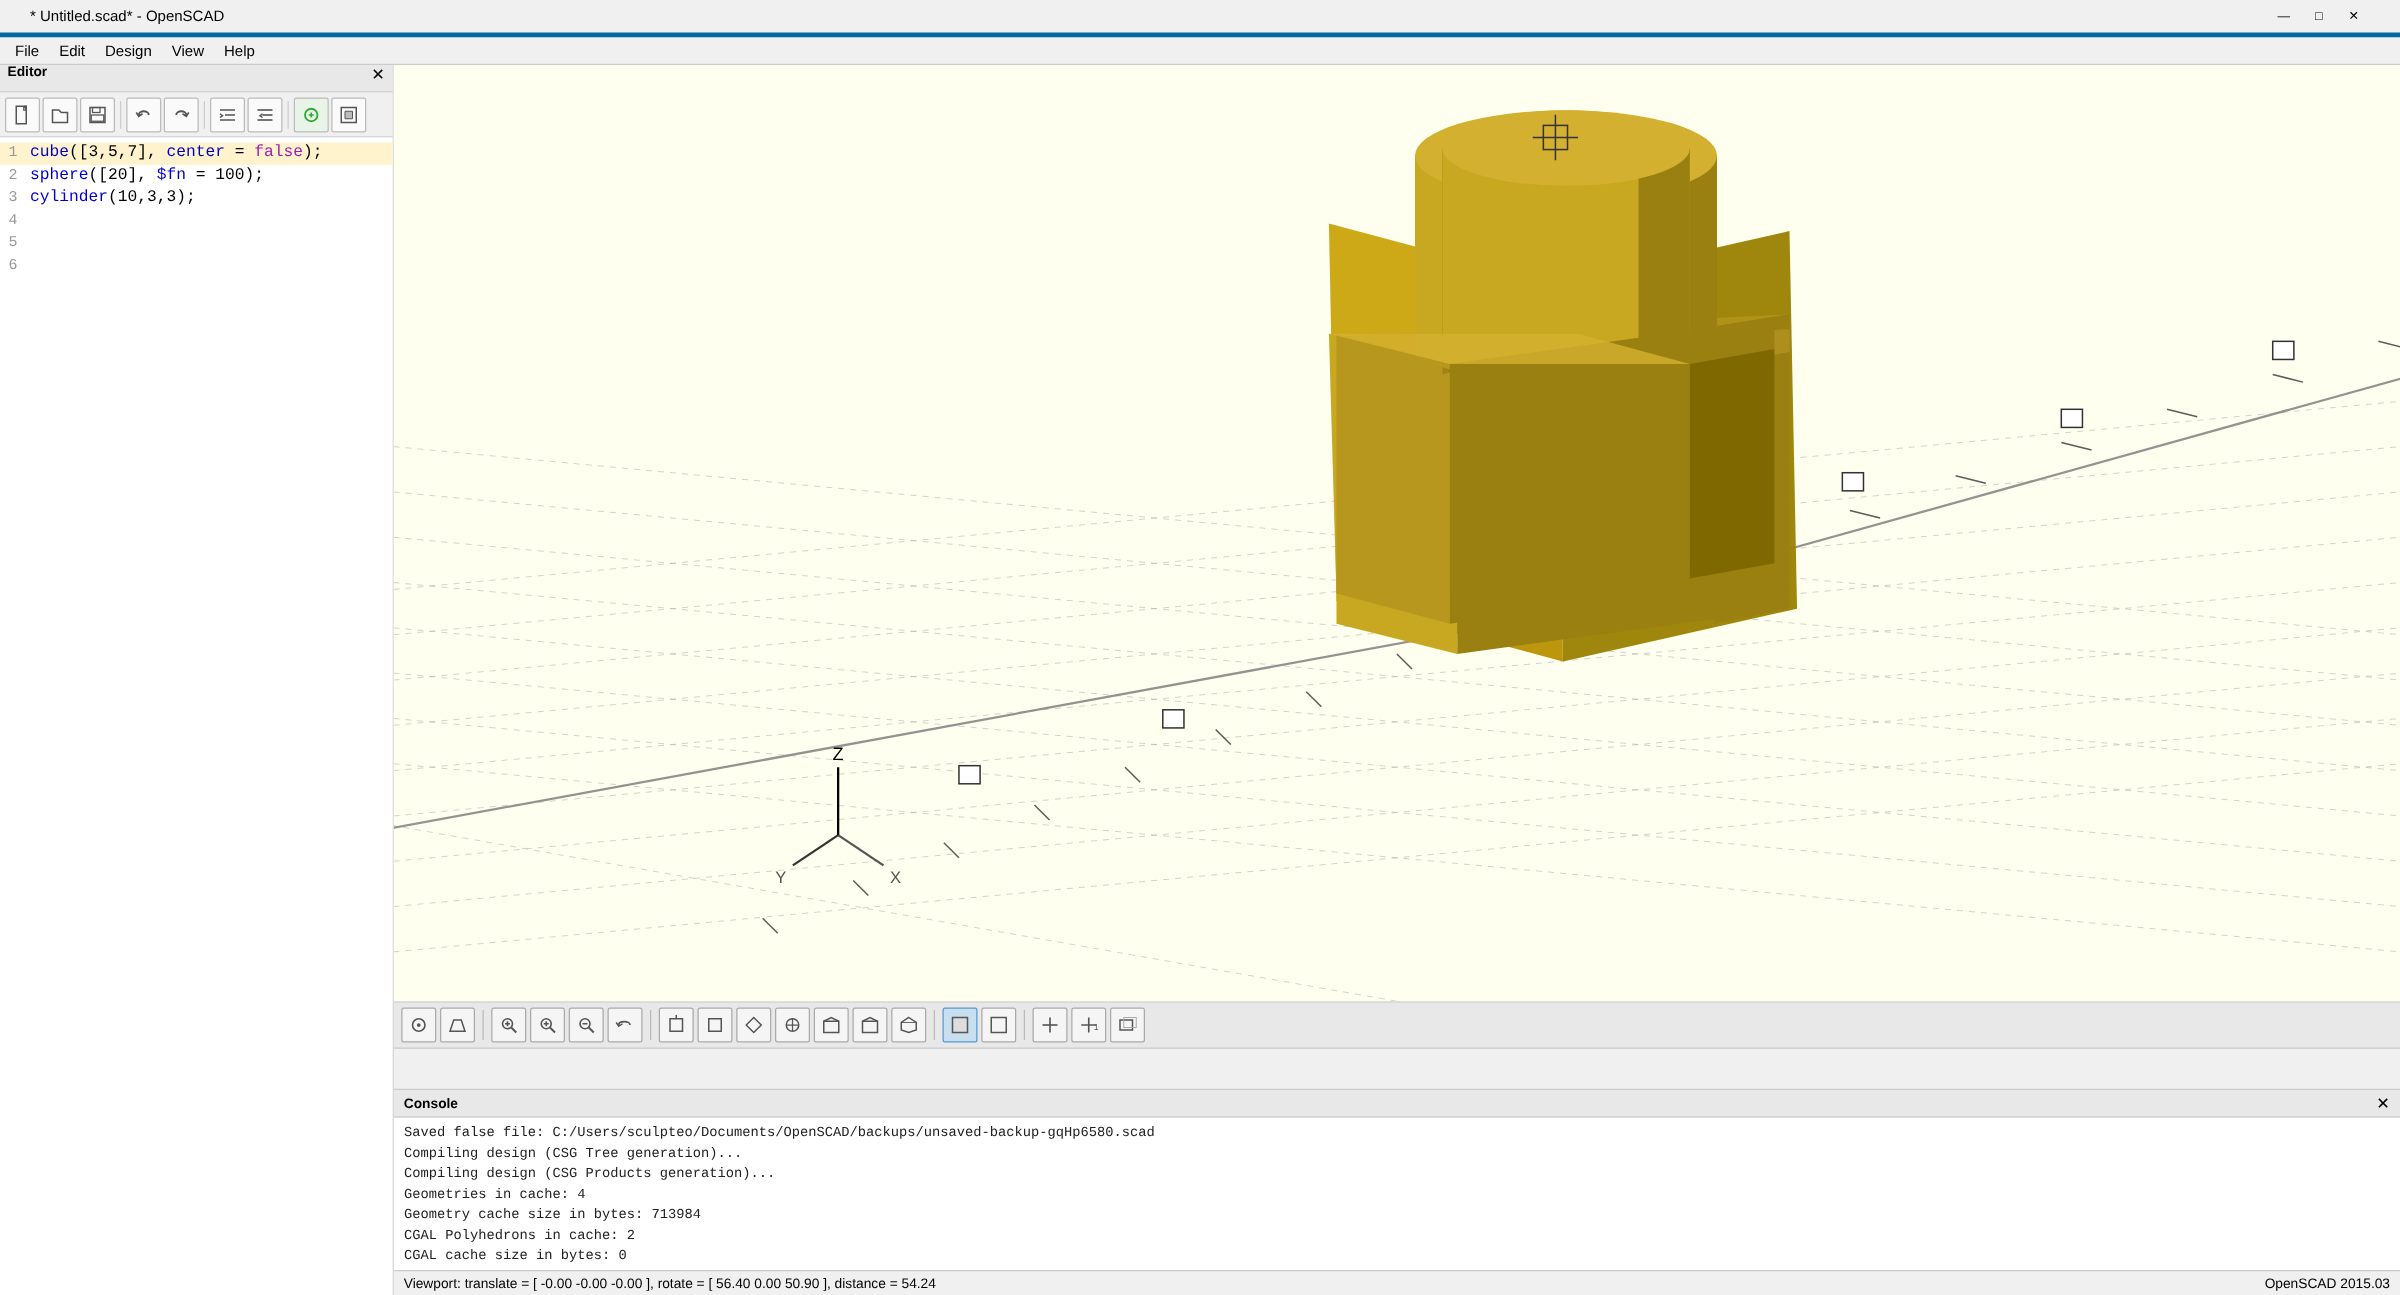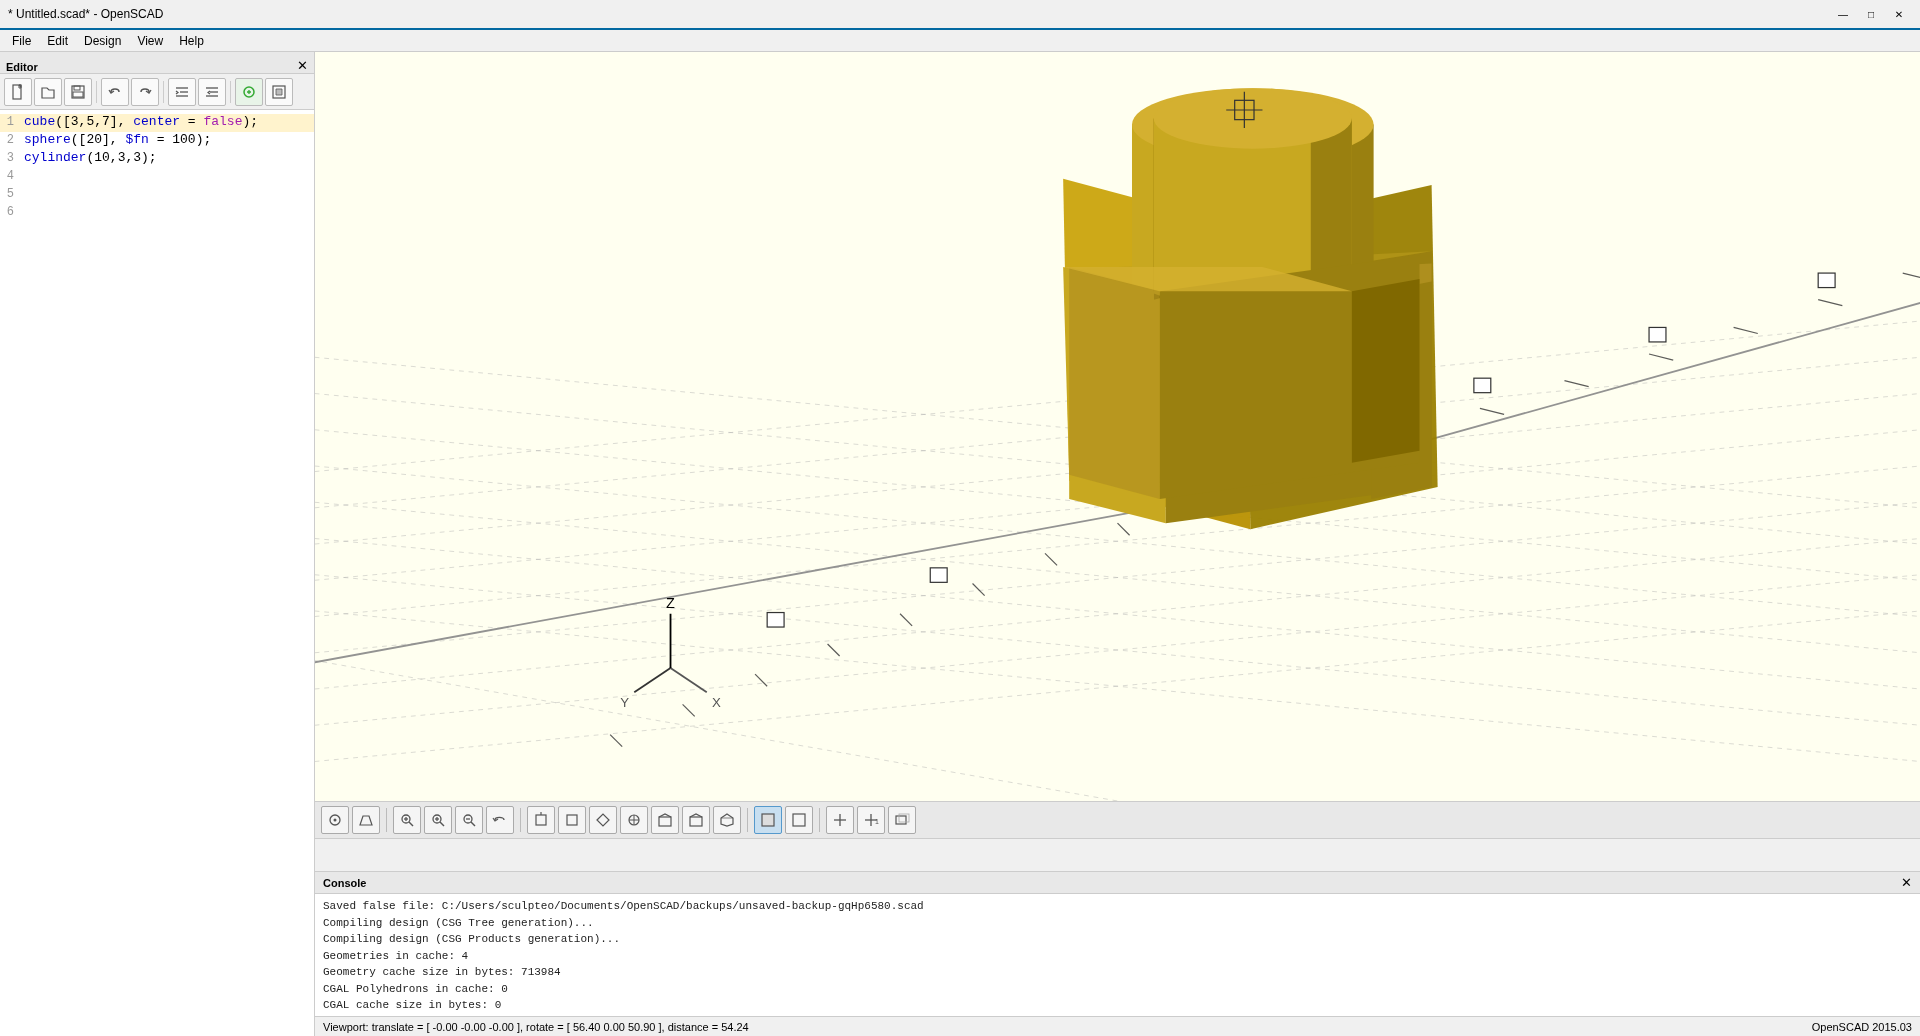--- a/index.html
+++ b/index.html
@@ -5,22 +5,22 @@
     * { margin: 0; padding: 0; box-sizing: border-box; }
     body { width: 1920px; height: 1036px; overflow: hidden; background: #f0f0f0; font-family: 'Segoe UI', Tahoma, sans-serif; font-size: 12px; }
 
     
     #titlebar {
       height: 30px;
       background: #f0f0f0;
       display: flex;
       align-items: center;
       justify-content: space-between;
-      padding: 0 8px;
-      border-bottom: 2px solid #0369a1;
+      padding: 0 24px;
+      border-bottom: 4px solid #0369a1;
     }
     #titlebar .win-controls { display: flex; gap: 2px; }
     #titlebar .win-controls button {
       width: 26px; height: 20px; border: none; background: #f0f0f0;
       cursor: pointer; font-size: 10px; display: flex; align-items: center; justify-content: center;
     }
 
     
     #menubar {
       height: 22px;
@@ -48,21 +48,21 @@
       min-width: 315px;
       display: flex;
       flex-direction: column;
       border-right: 1px solid #ccc;
       background: #f9f9f9;
     }
     #editor-header {
       height: 22px;
       background: #e8e8e8;
       display: flex;
-      align-items: flex-end;
+      align-items: flex-start;
       justify-content: space-between;
       padding: 0 6px;
       border-bottom: 1px solid #ccc;
       font-size: 11px;
       font-weight: bold;
     }
     #editor-toolbar {
       height: 36px;
       background: #f0f0f0;
       display: flex;
@@ -592,21 +592,21 @@
       <div id="console-header">
         <span>Console</span>
         <button style="border:none;background:none;cursor:pointer;font-size:13px;">✕</button>
       </div>
       <div id="console-content">
       <div>Saved false file: C:/Users/sculpteo/Documents/OpenSCAD/backups/unsaved-backup-gqHp6580.scad</div>
           <div>Compiling design (CSG Tree generation)...</div>
           <div>Compiling design (CSG Products generation)...</div>
           <div>Geometries in cache: 4</div>
           <div>Geometry cache size in bytes: 713984</div>
-          <div>CGAL Polyhedrons in cache: 0</div>
+          <div>CGAL Polyhedrons in cache: 2</div>
           <div>CGAL cache size in bytes: 0</div>
           <div>Compiling design (CSG Products normalization)...</div>
         </div>
     </div>
 
     <div id="statusbar">
       <span>Viewport: translate = [ -0.00 -0.00 -0.00 ], rotate = [ 56.40 0.00 50.90 ], distance = 54.24</span>
       <span>OpenSCAD 2015.03</span>
     </div>
 

